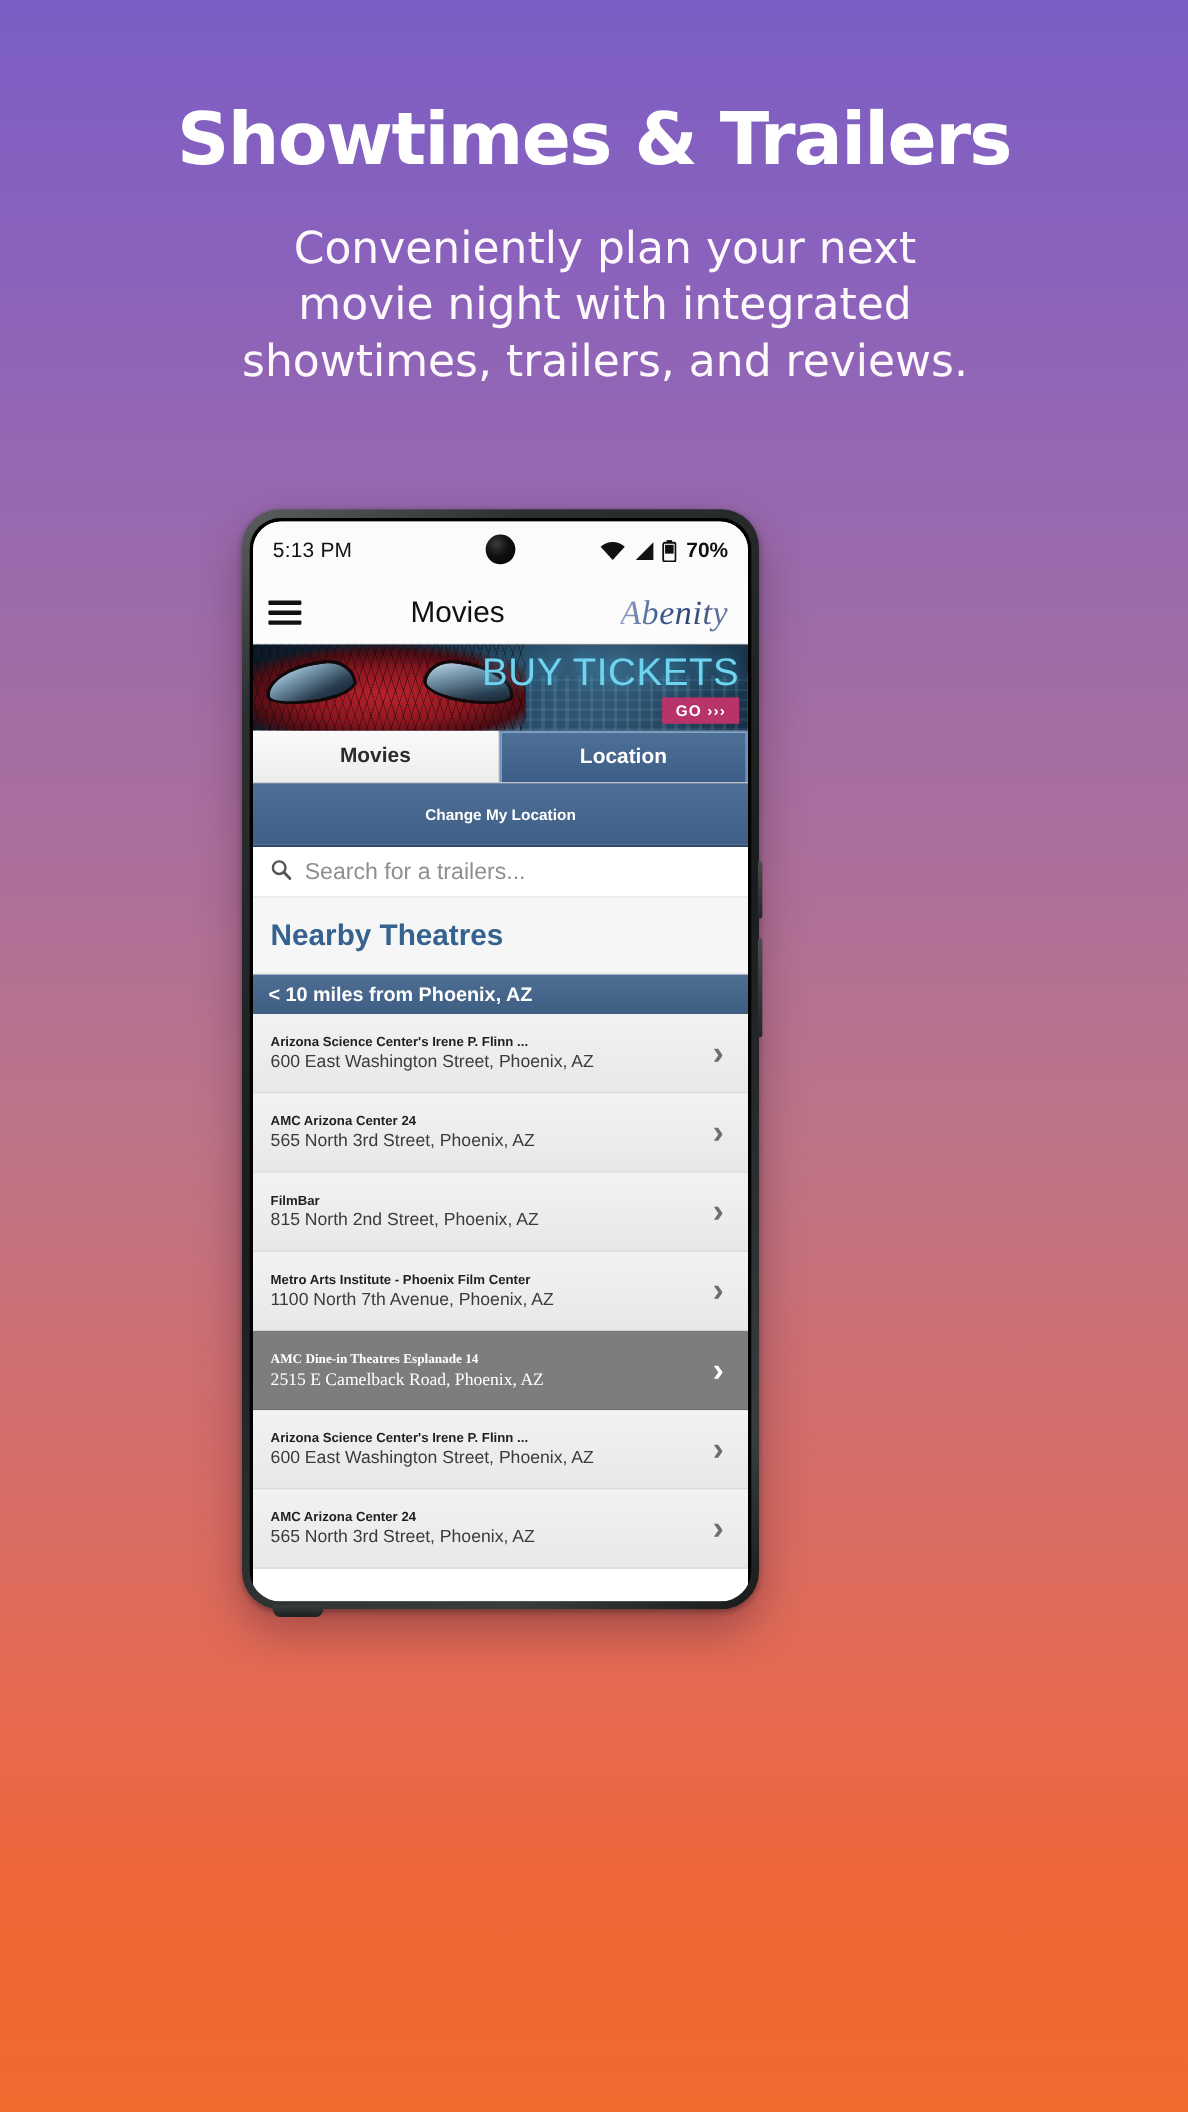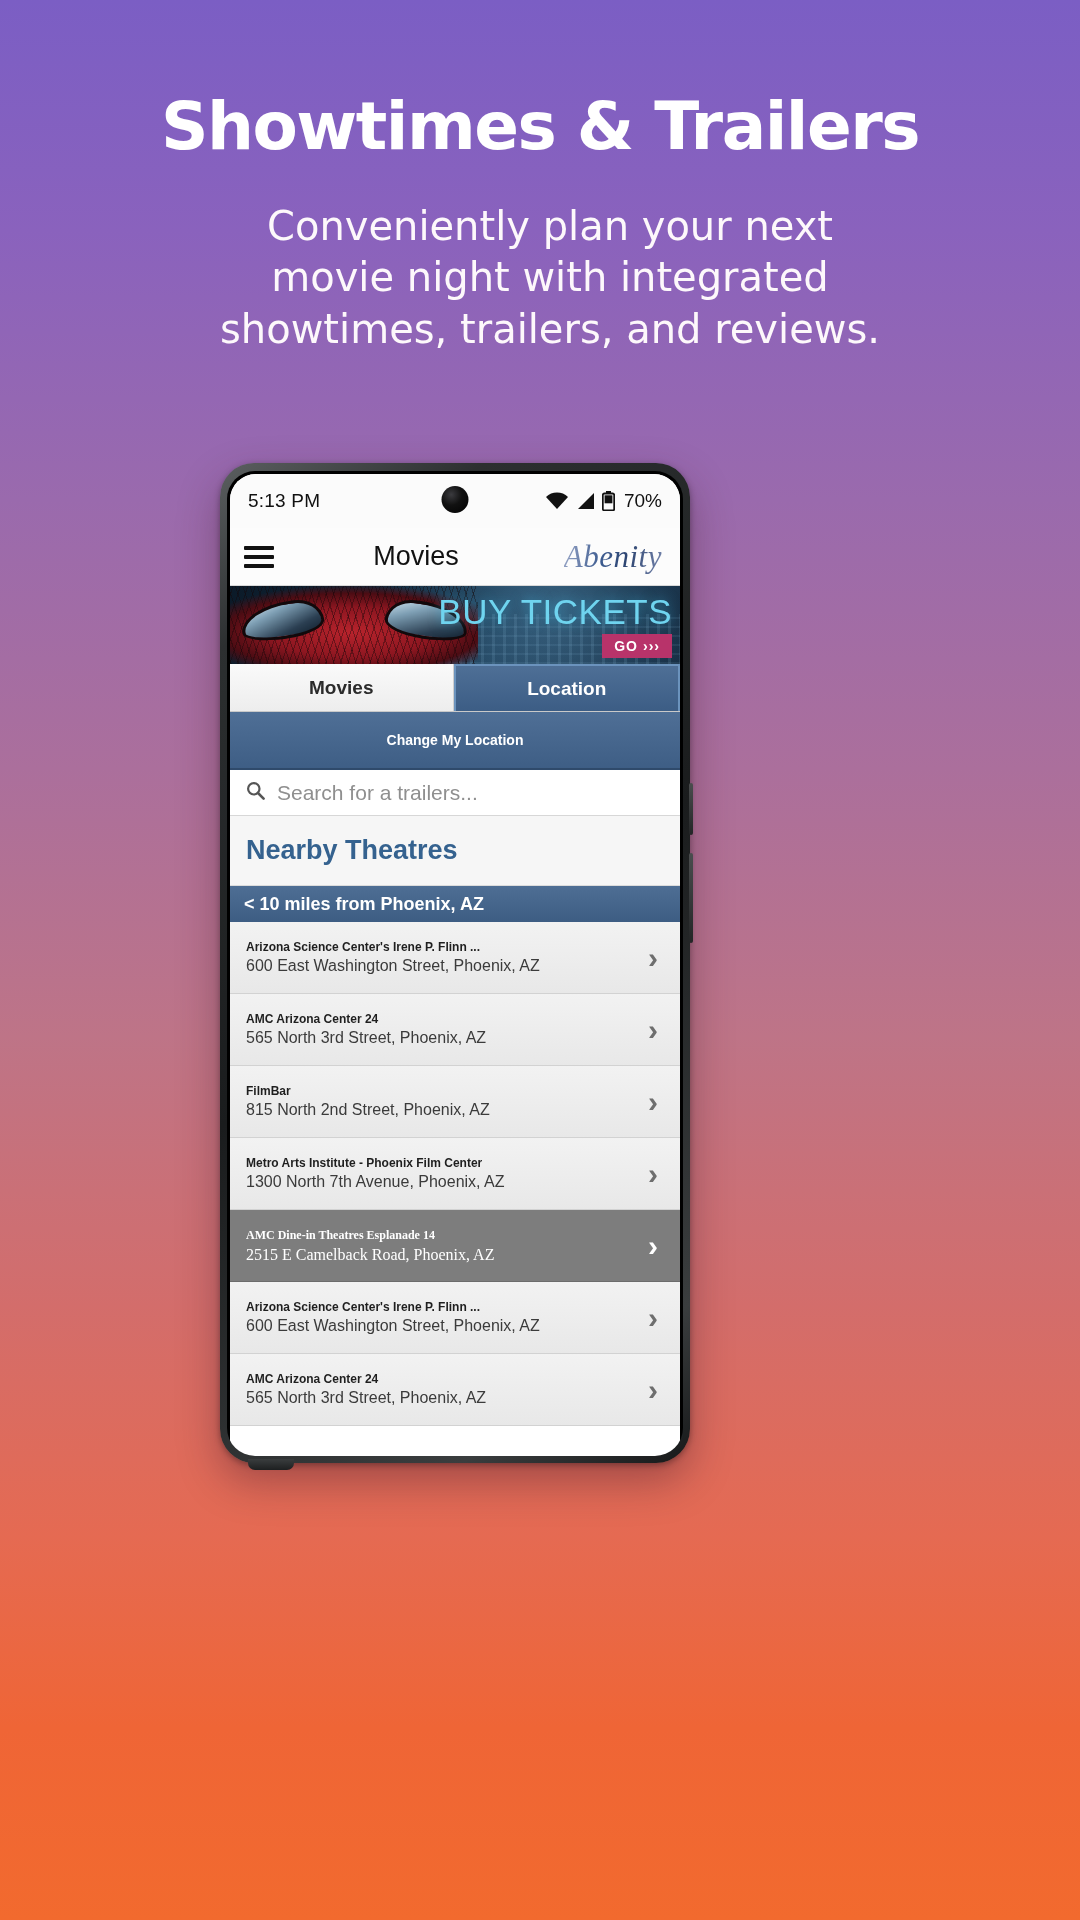--- a/index.html
+++ b/index.html
@@ -87,21 +87,21 @@
     padding:0 18px;
     font-size:19px; color:#111;gap:16px;
   }
   .sb-time { font-weight:400; letter-spacing:.2px; }
   .sb-spacer { flex:1; }
   .punch {
     position:absolute; left:50%; top:12px; transform:translateX(-50%);
     width:27px; height:27px; border-radius:50%;
     background:radial-gradient(circle at 36% 32%, #3b3b3f 0%, #111 42%, #000 100%);
   }
-  .sb-icons { display:flex; align-items:center; gap:7px; }
+  .sb-icons { display:flex; align-items:center; gap:7px;font-weight:bold; }
   .sb-icons svg { display:block; }
   .sb-batt-txt { font-size:19px; color:#111; margin-left:2px; }
 
   
   .appbar {
     height:58px; background:#fcfcfc;
     display:flex; align-items:center;
     padding:0 14px;
     border-bottom:1px solid #d9d9d9;
   }
@@ -357,21 +357,21 @@
         <div class="row">
           <div class="row-txt">
             <div class="row-name">FilmBar</div>
             <div class="row-addr">815 North 2nd Street, Phoenix, AZ</div>
           </div>
           <div class="chev">›</div>
         </div>
         <div class="row">
           <div class="row-txt">
             <div class="row-name">Metro Arts Institute - Phoenix Film Center</div>
-            <div class="row-addr">1300 North 7th Avenue, Phoenix, AZ</div>
+            <div class="row-addr">1100 North 7th Avenue, Phoenix, AZ</div>
           </div>
           <div class="chev">›</div>
         </div>
         <div class="row sel">
           <div class="row-txt">
             <div class="row-name">AMC Dine-in Theatres Esplanade 14</div>
             <div class="row-addr">2515 E Camelback Road, Phoenix, AZ</div>
           </div>
           <div class="chev">›</div>
         </div>

